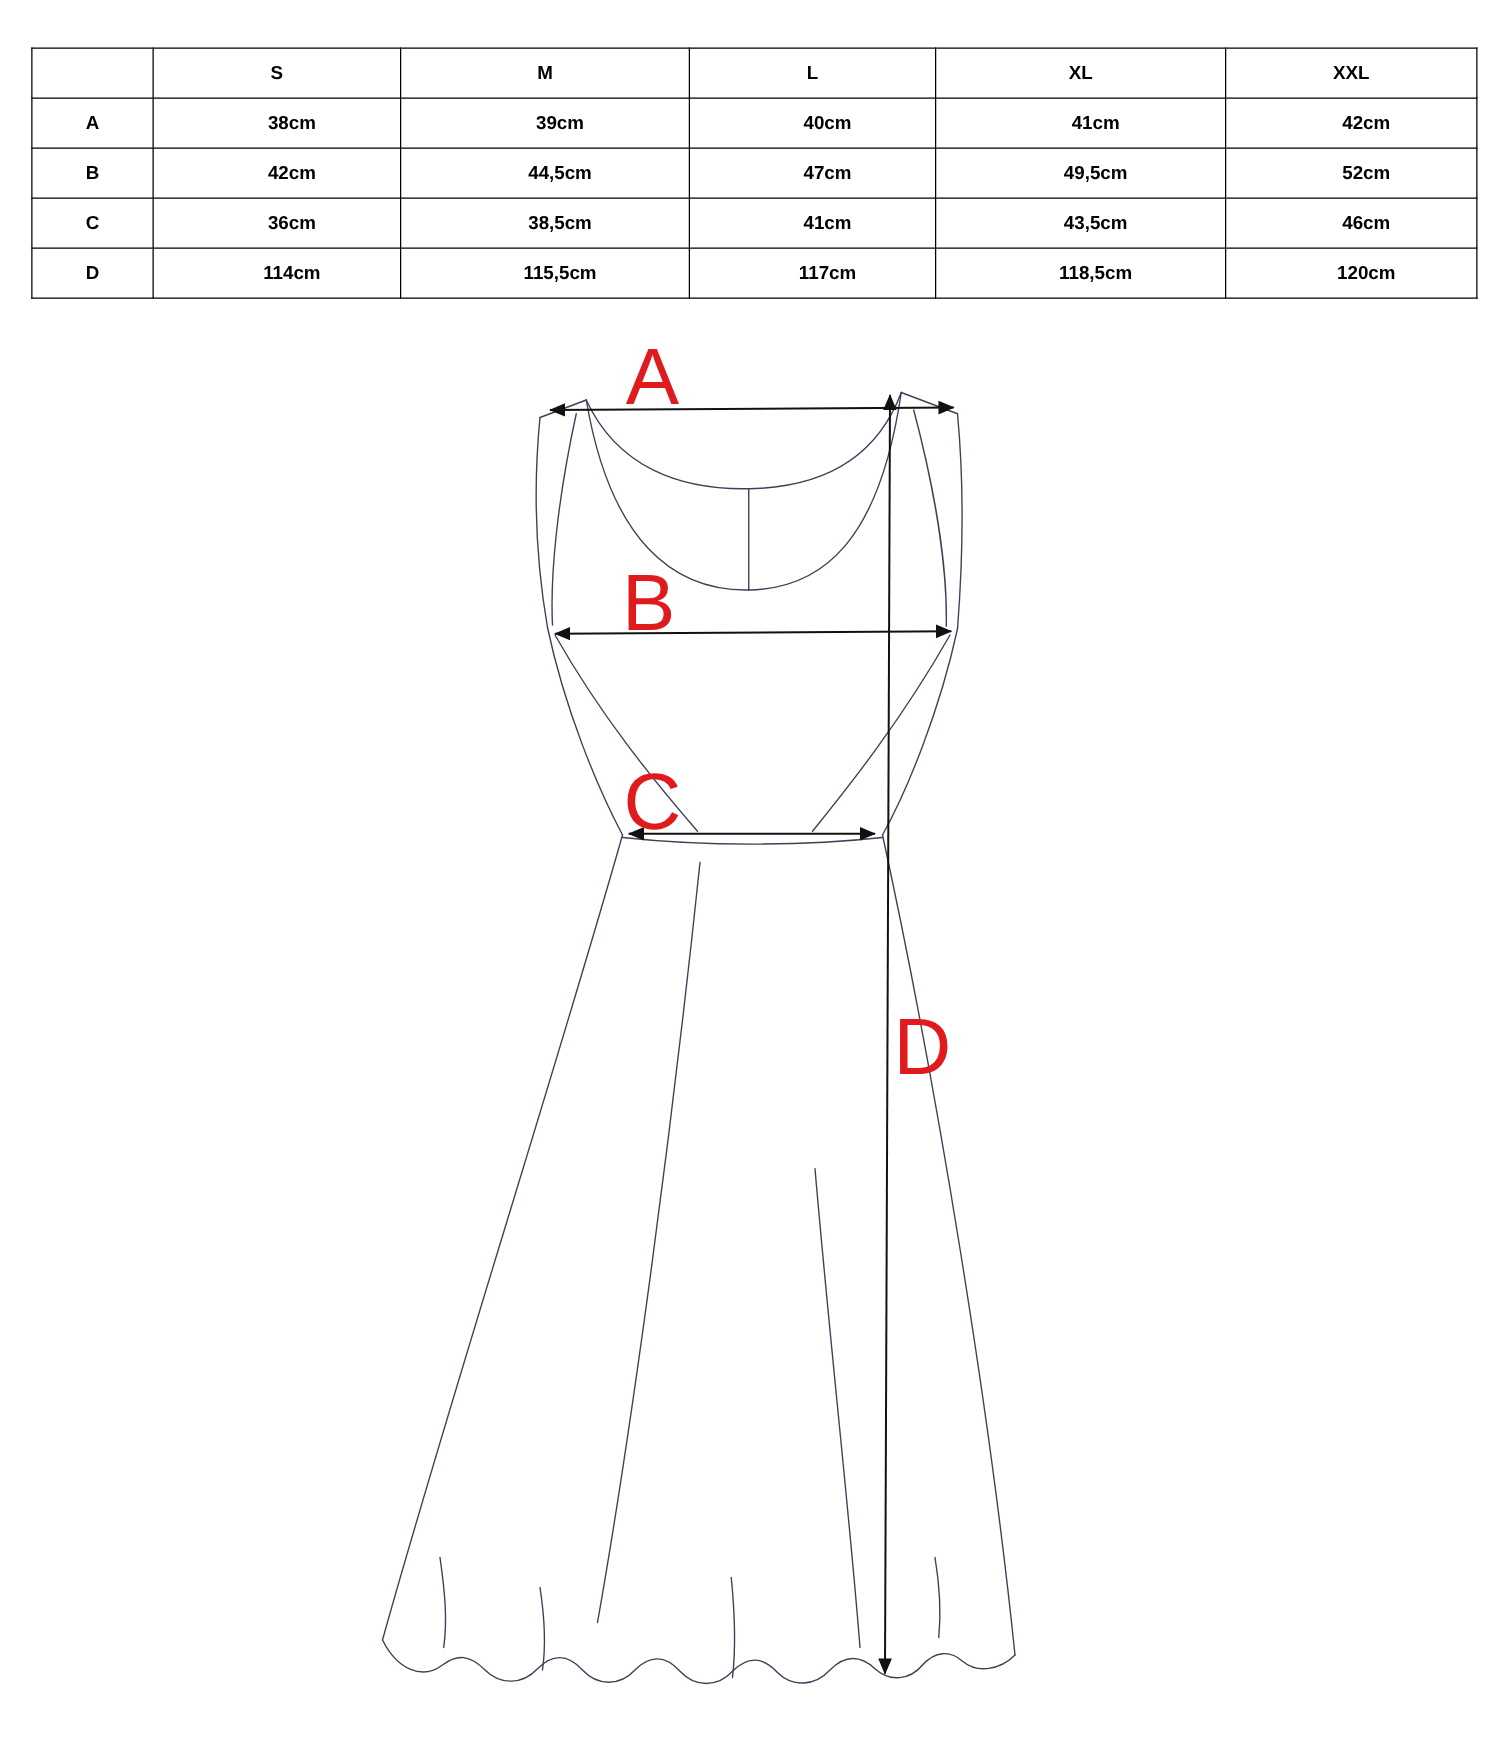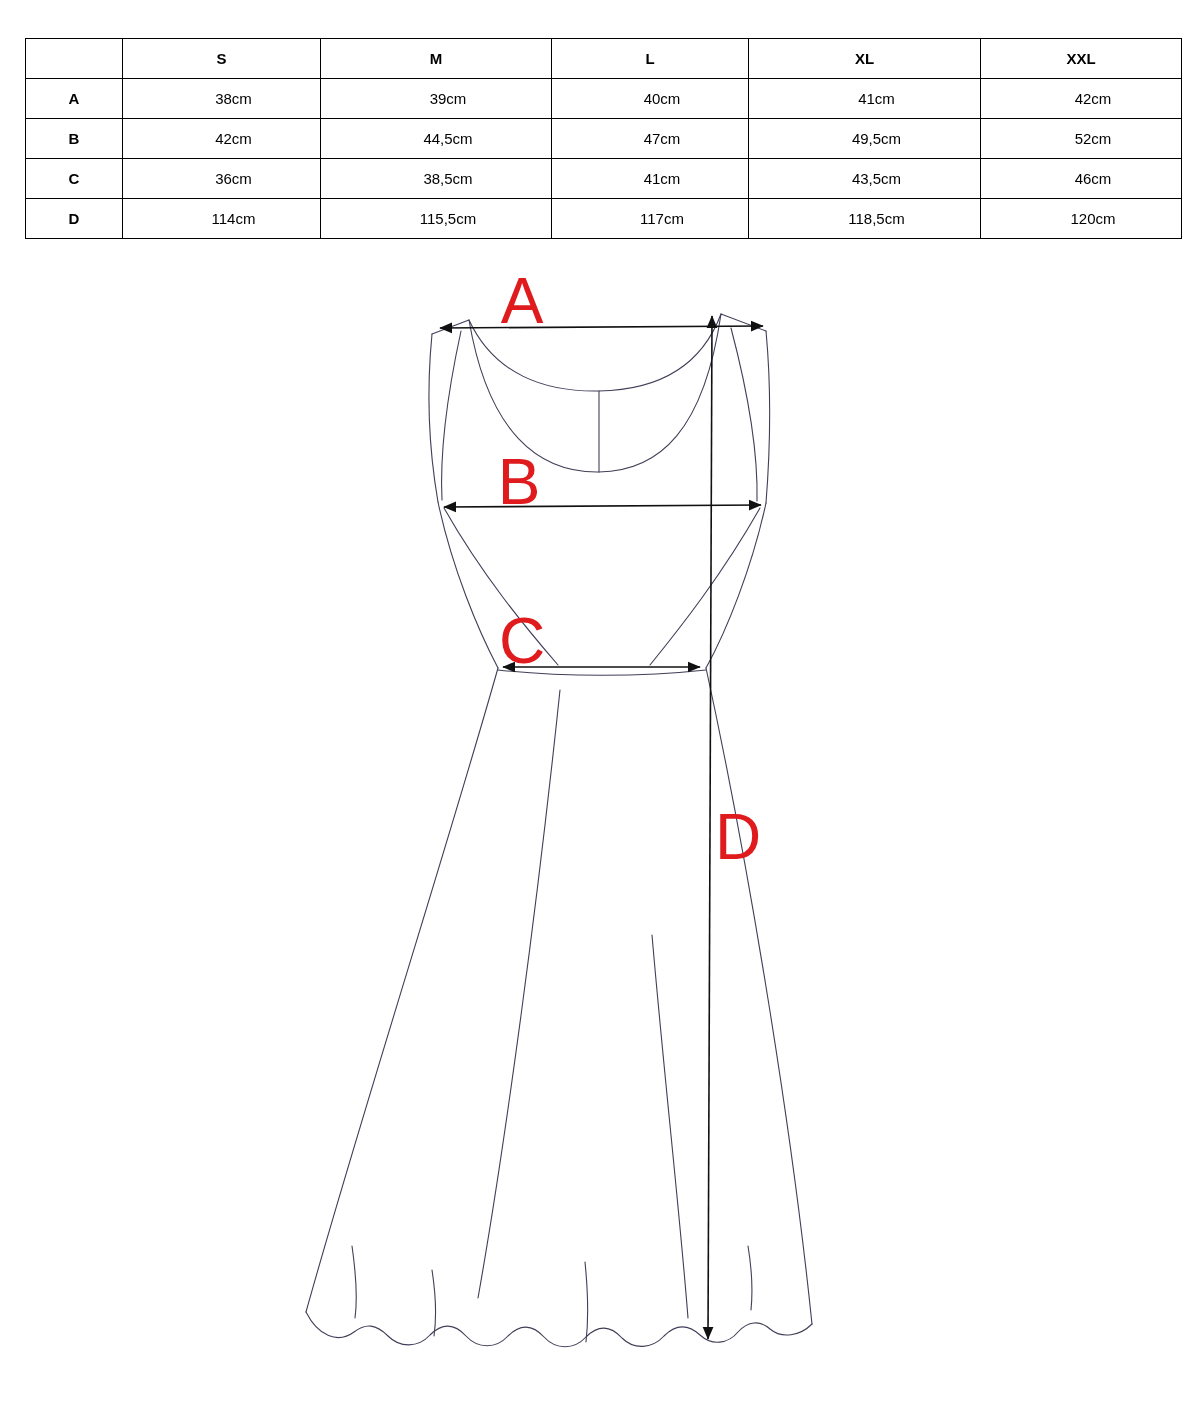--- a/index.html
+++ b/index.html
@@ -29,21 +29,21 @@
   table.size-table td {
     border: 1px solid #000000;
     height: 40px;
     text-align: center;
     vertical-align: middle;
     font-size: 15px;
     color: #000000;
     background: #ffffff;
   }
   table.size-table th { font-weight: 700; }
-  table.size-table td { font-weight: 400; padding-left: 24px; }
+  table.size-table td { font-weight: 700; padding-left: 24px; }
   
   svg.diagram {
     position: absolute;
     left: 0;
     top: 0;
     width: 1200px;
     height: 1408px;
     display: block;
   }
   .diag-label {

